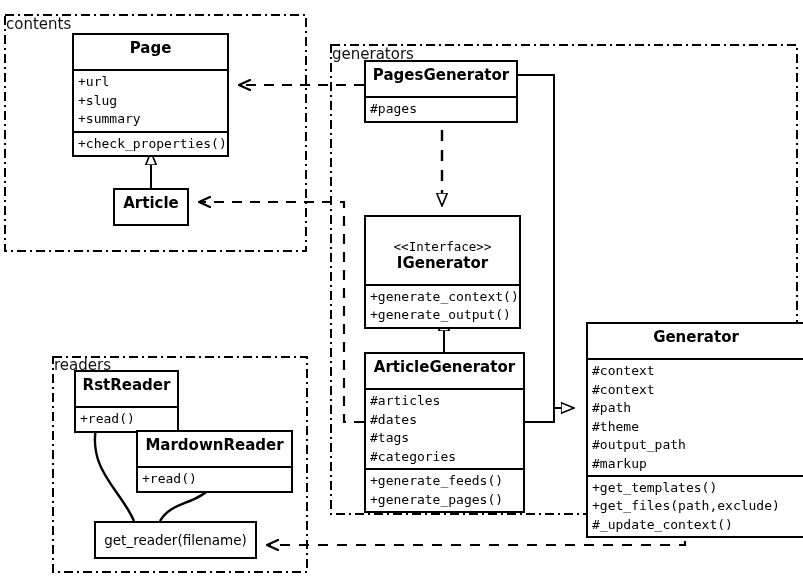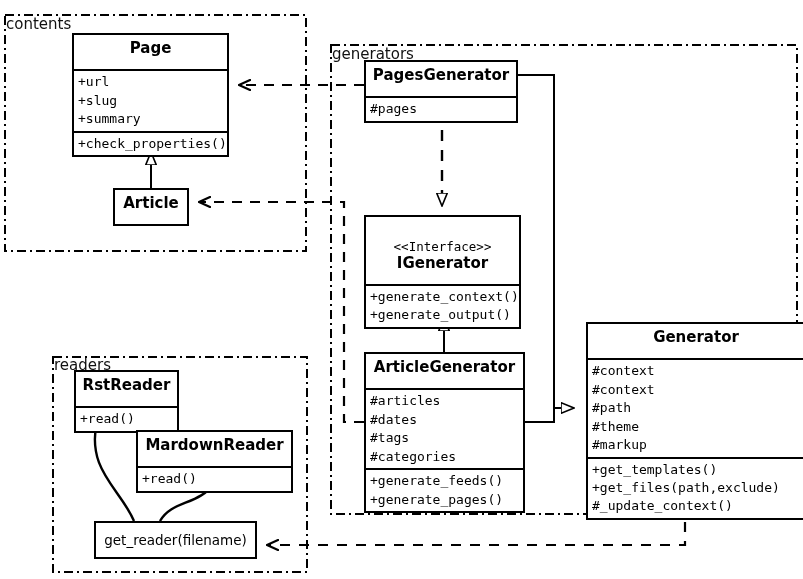--- a/index.html
+++ b/index.html
@@ -145,20 +145,21 @@
     </div>
   </div>
 
   <div class="umlbox" style="left:586px;top:322px;width:220px;">
     <div class="cname">Generator</div>
     <div class="sect">
       <div class="row">#context</div>
       <div class="row">#context</div>
       <div class="row">#path</div>
       <div class="row">#theme</div>
+      <div class="row">#output_path</div>
       <div class="row">#markup</div>
     </div>
     <div class="sect">
       <div class="row">+get_templates()</div>
       <div class="row">+get_files(path,exclude)</div>
       <div class="row">#_update_context()</div>
     </div>
   </div>
 
   <div class="umlbox" style="left:74px;top:370px;width:105px;">

